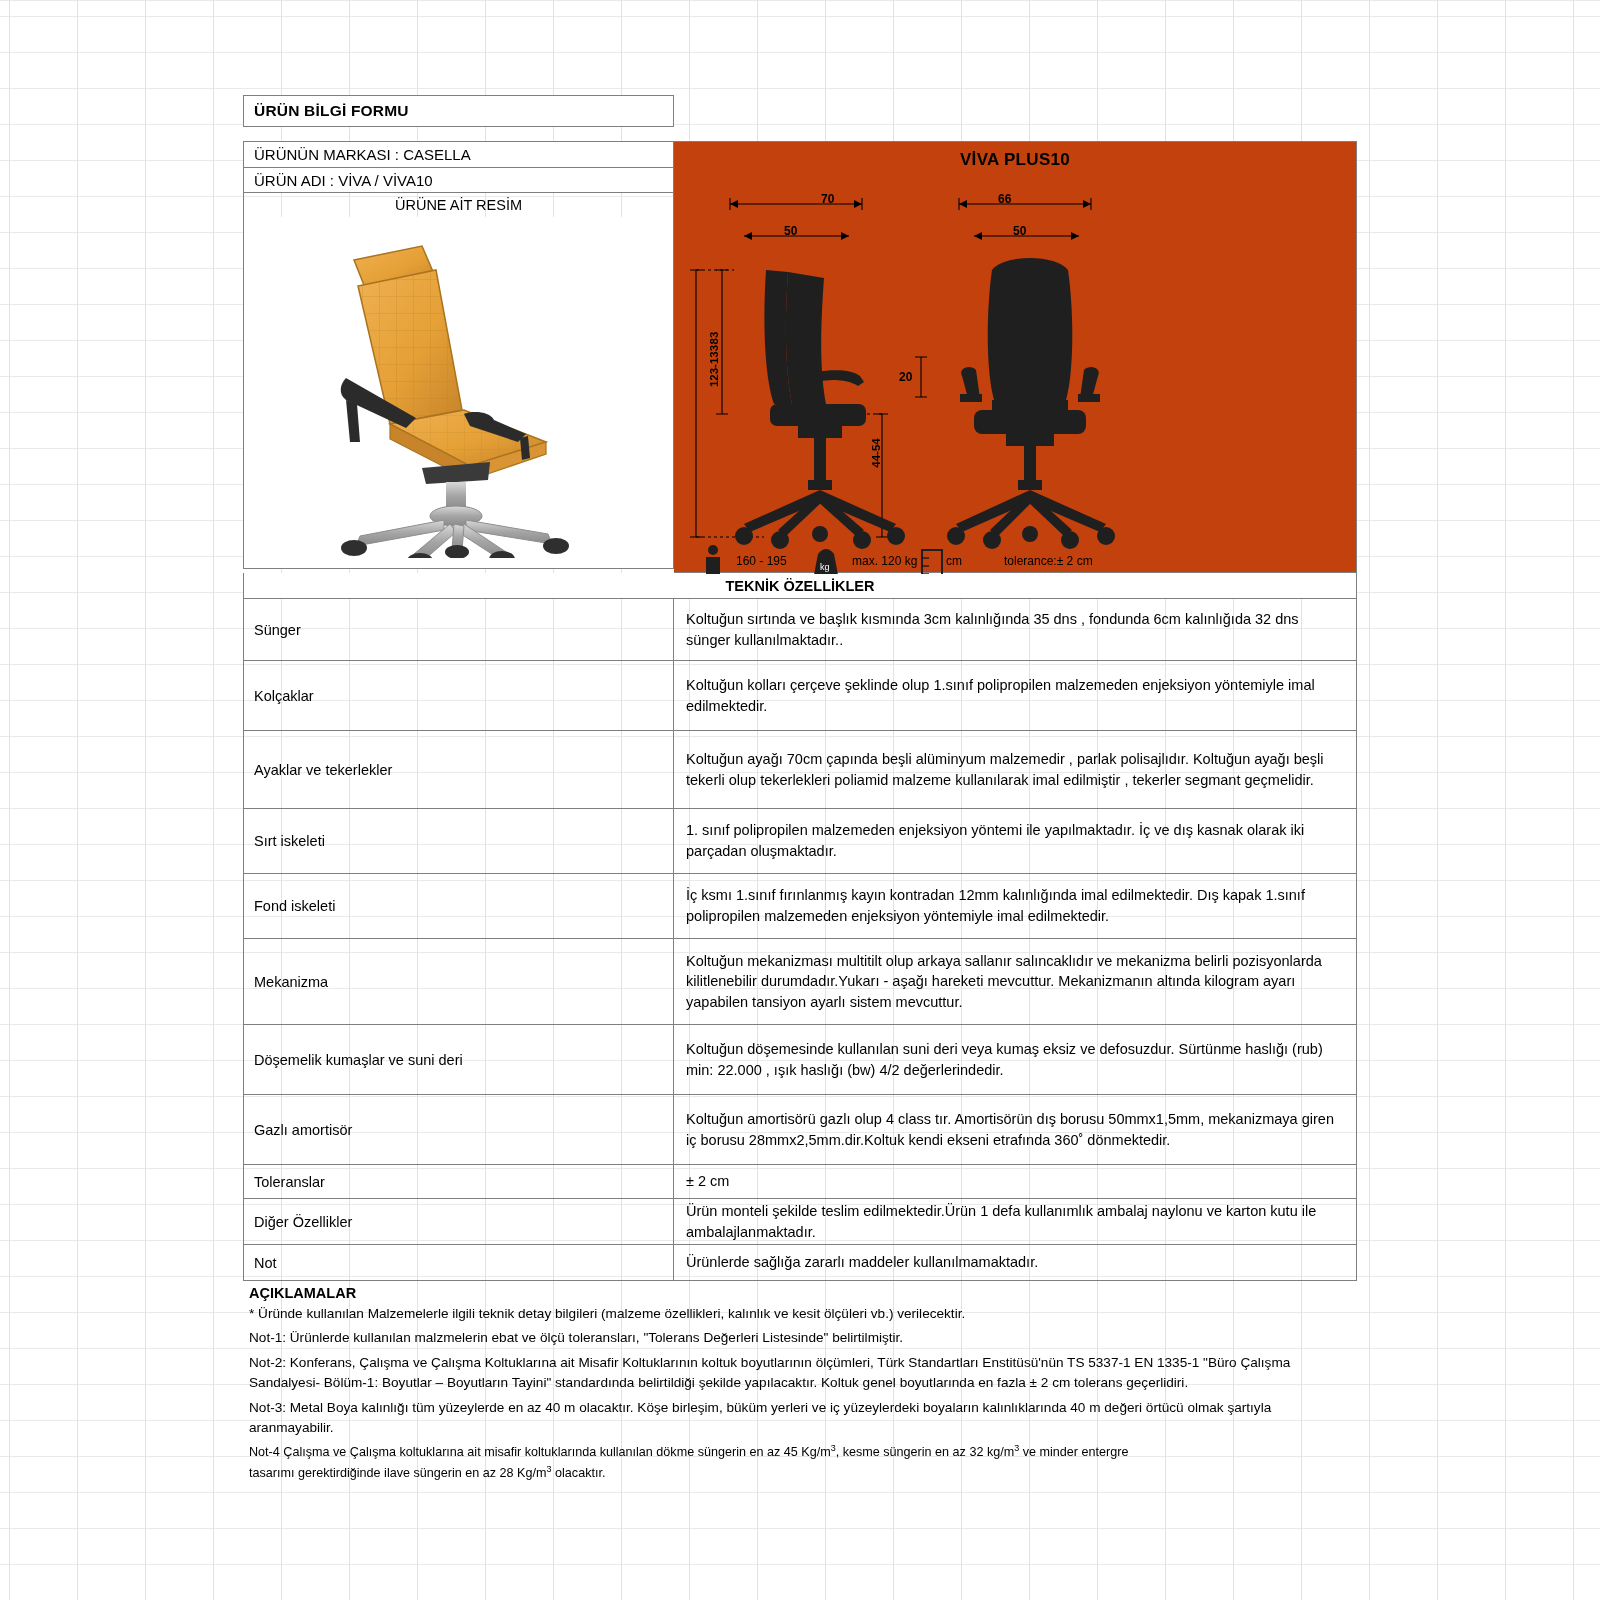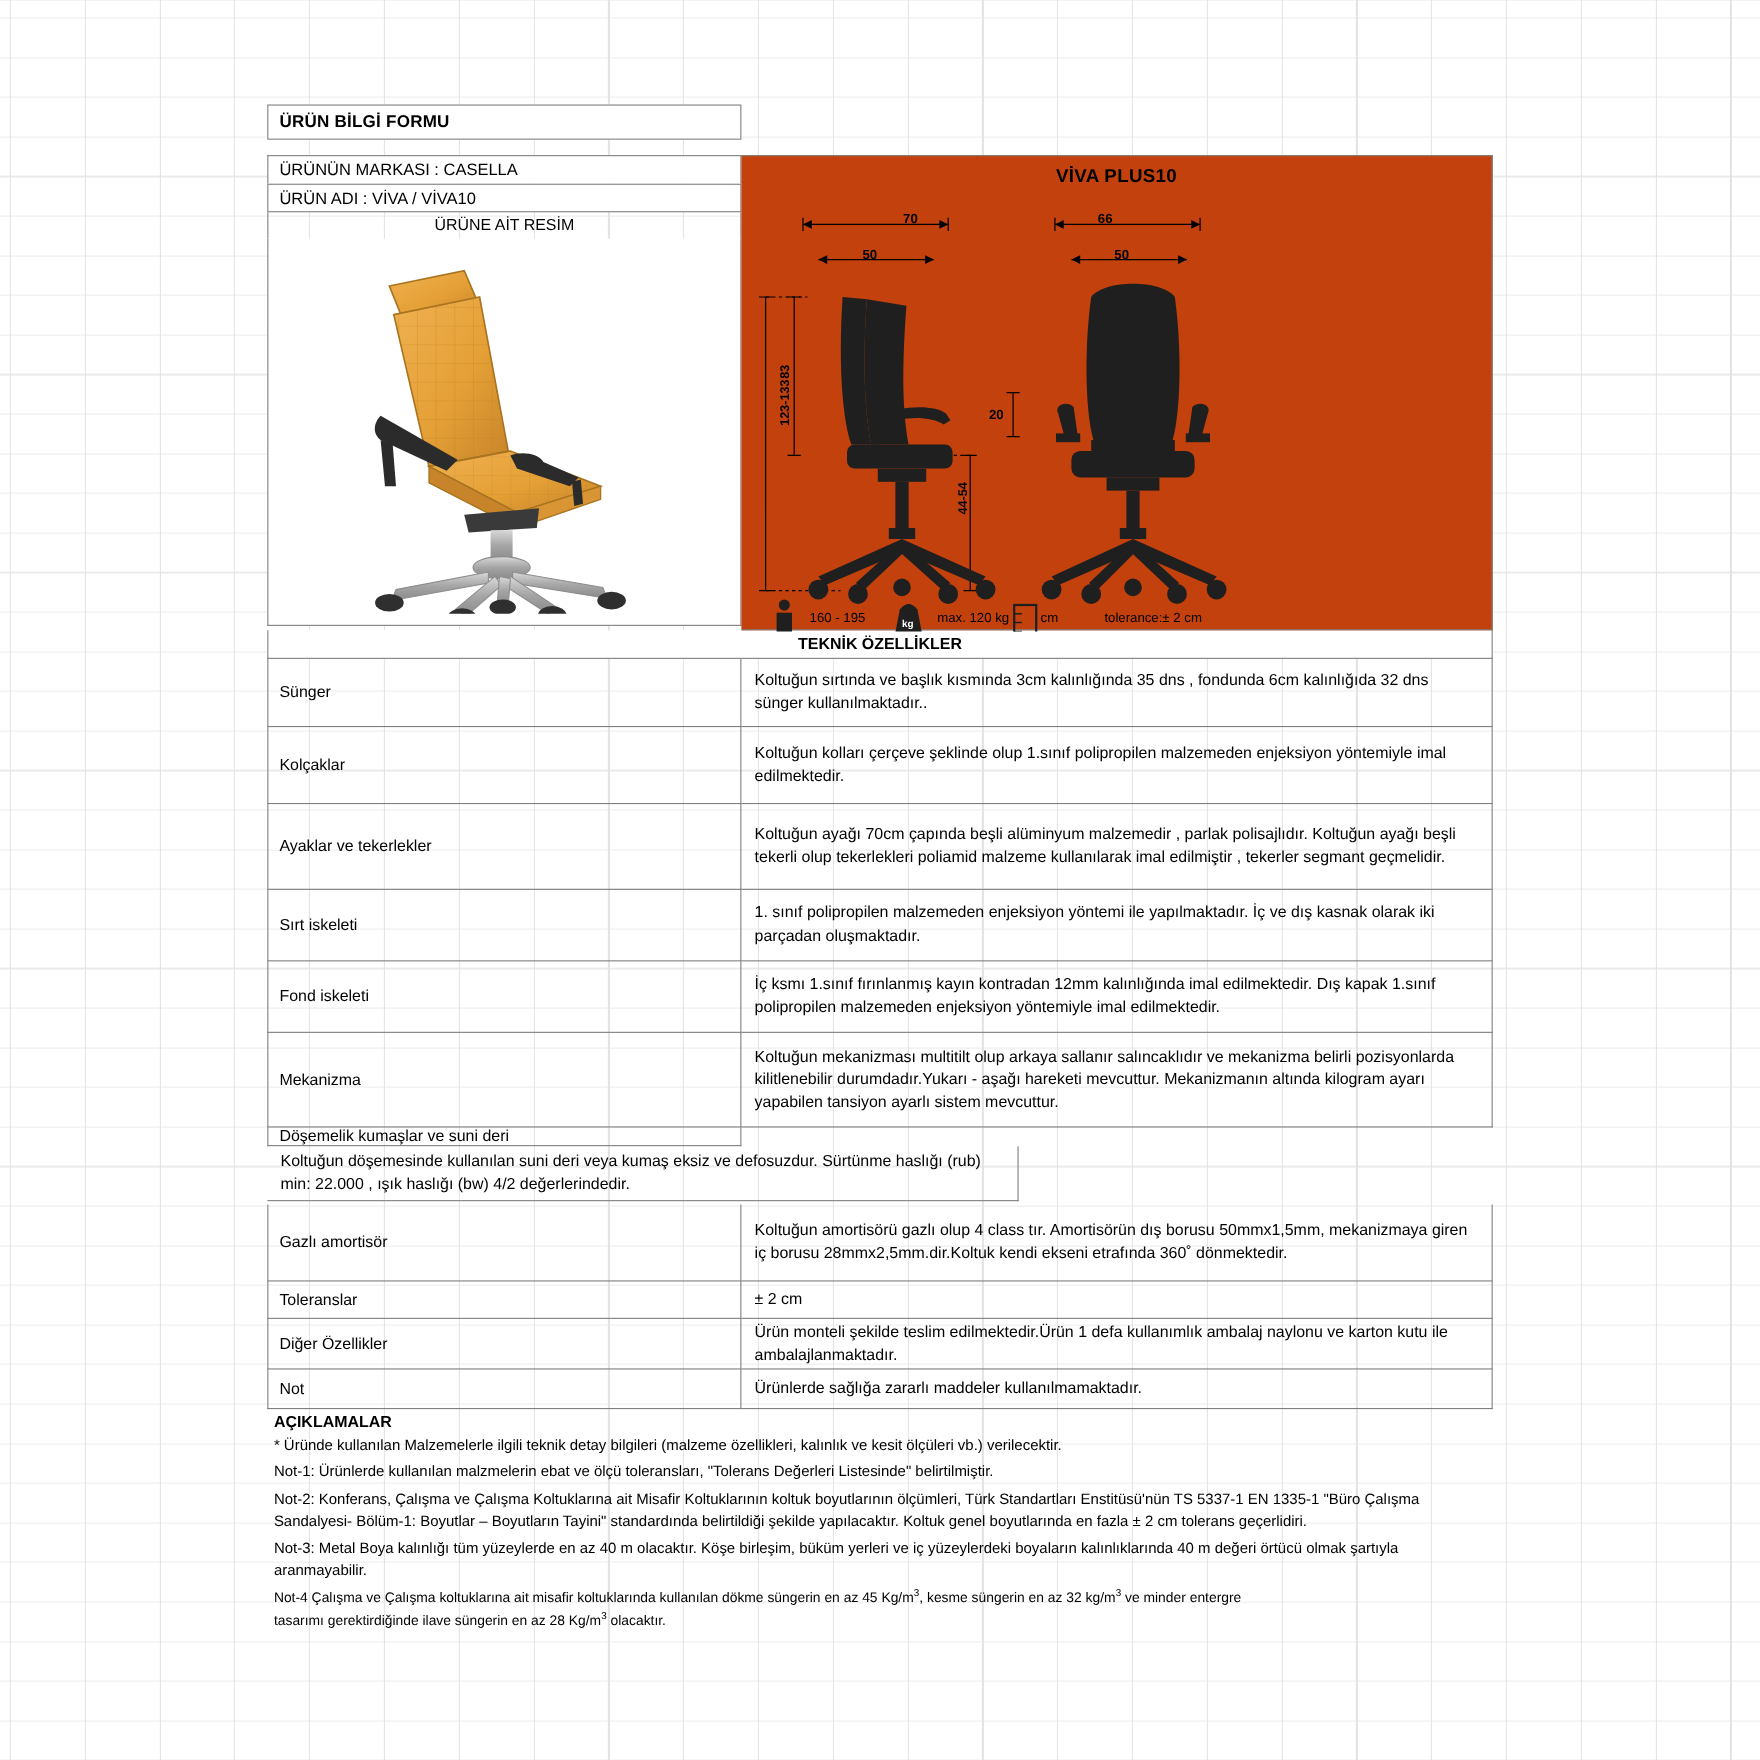--- a/index.html
+++ b/index.html
@@ -379,21 +379,21 @@
           <rect x="40" y="433" width="5" height="9" fill="#1f1f1f"></rect>
 
           <path d="M144 412 q8 -10 16 0 l5 26 h-26 z" fill="#1f1f1f"></path>
 
           <rect x="248" y="408" width="20" height="28" fill="none" stroke="#1f1f1f" stroke-width="2"></rect>
           <path d="M248 416 h7 M248 424 h7 M248 432 h7" stroke="#1f1f1f" stroke-width="1.4"></path>
         </g>
       </svg>
 
       <div class="legend-txt" style="left:62px; top:412px;">160 - 195</div>
-      <div class="legend-txt" style="left:146px; top:420px; color:#fff; font-size:9px; font-weight:bold;">kg</div>
+      <div class="legend-txt" style="left:146px; top:420px; color:#fff; font-size:9px; font-weight:normal;">kg</div>
       <div class="legend-txt" style="left:178px; top:412px;">max. 120 kg</div>
       <div class="legend-txt" style="left:272px; top:412px;">cm</div>
       <div class="legend-txt" style="left:330px; top:412px;">tolerance:± 2 cm</div>
     </div>
   </div>
 
   <div class="row">
     <div class="tech-header">TEKNİK ÖZELLİKLER</div>
   </div>
 
@@ -414,21 +414,21 @@
     <div class="spec-value"> 1. sınıf polipropilen malzemeden enjeksiyon yöntemi ile yapılmaktadır. İç ve dış kasnak olarak iki parçadan oluşmaktadır.</div>
   </div>
   <div class="row" style="height:65px;">
     <div class="spec-label">Fond iskeleti</div>
     <div class="spec-value">İç ksmı 1.sınıf fırınlanmış kayın kontradan 12mm kalınlığında imal edilmektedir. Dış kapak  1.sınıf polipropilen malzemeden enjeksiyon yöntemiyle imal edilmektedir.</div>
   </div>
   <div class="row" style="height:86px;">
     <div class="spec-label">Mekanizma</div>
     <div class="spec-value">Koltuğun mekanizması multitilt olup arkaya sallanır salıncaklıdır ve mekanizma belirli pozisyonlarda kilitlenebilir durumdadır.Yukarı - aşağı hareketi mevcuttur. Mekanizmanın altında kilogram ayarı yapabilen tansiyon ayarlı sistem mevcuttur.</div>
   </div>
-  <div class="row" style="height:70px;flex-direction:column;">
+  <div class="row" style="height:70px;">
     <div class="spec-label">Döşemelik kumaşlar ve suni deri</div>
     <div class="spec-value">Koltuğun döşemesinde kullanılan suni deri veya kumaş eksiz ve defosuzdur. Sürtünme haslığı (rub) min: 22.000 , ışık haslığı (bw) 4/2 değerlerindedir.</div>
   </div>
   <div class="row" style="height:70px;">
     <div class="spec-label">Gazlı amortisör</div>
     <div class="spec-value">Koltuğun amortisörü gazlı olup 4 class tır. Amortisörün dış borusu 50mmx1,5mm, mekanizmaya giren iç borusu 28mmx2,5mm.dir.Koltuk kendi ekseni etrafında 360˚ dönmektedir.</div>
   </div>
   <div class="row" style="height:34px;">
     <div class="spec-label">Toleranslar</div>
     <div class="spec-value">± 2 cm</div>

